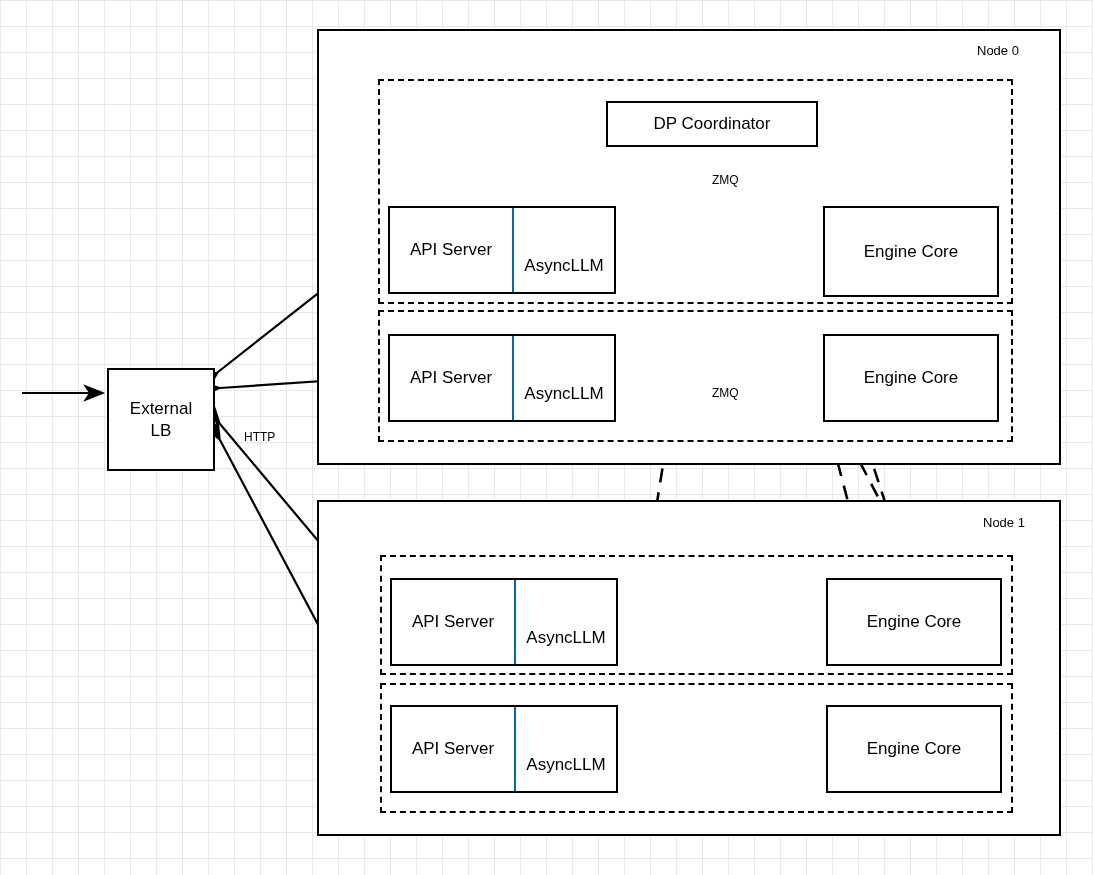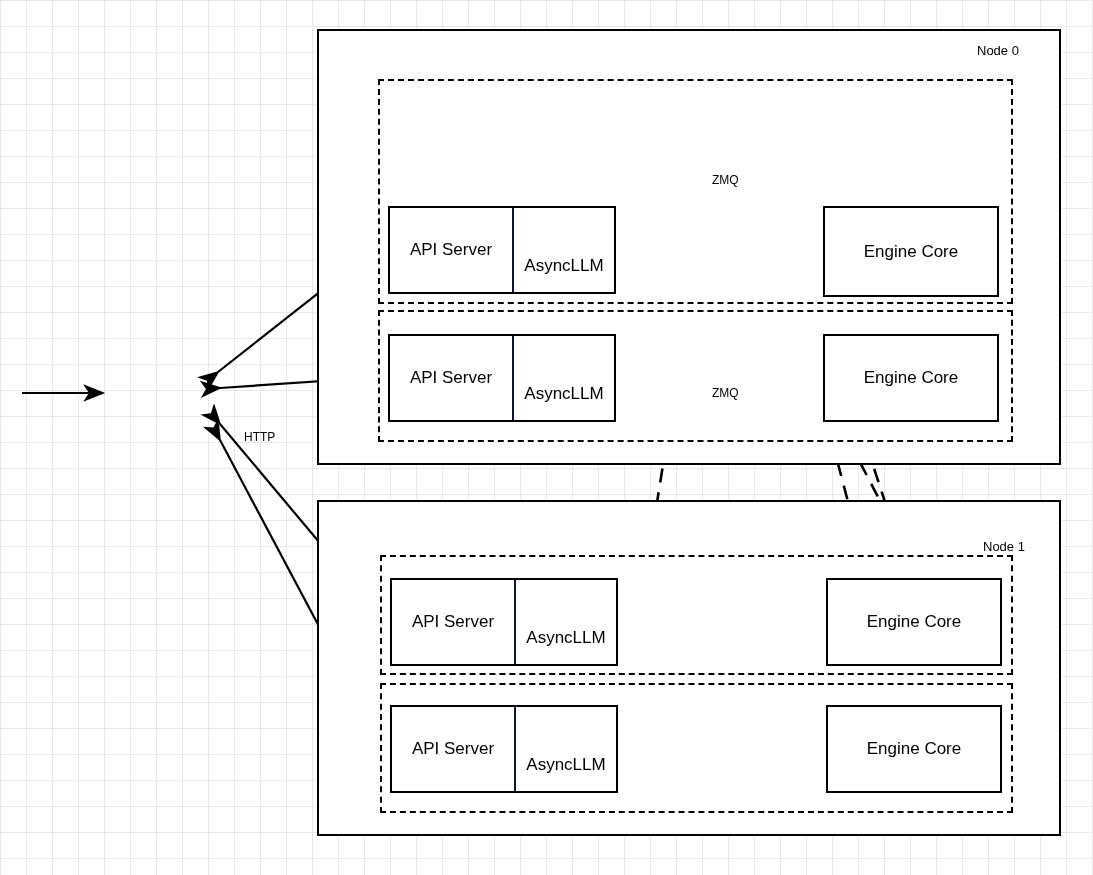--- a/index.html
+++ b/index.html
@@ -65,21 +65,21 @@
     display: flex;
     align-items: center;
     justify-content: center;
     font-size: 17px;
     color: #000;
     white-space: nowrap;
     box-sizing: border-box;
   }
   .split > .cell.left {
     flex: 0 0 auto;
-    border-right: 2px solid #0f172a;
+    border-right: 2px solid #0369a1;
   }
   .split > .cell.right {
     flex: 1 1 auto;
     margin-top: 32px;
   }
   .single {
     display: flex;
     align-items: center;
     justify-content: center;
     text-align: center;
@@ -204,20 +204,23 @@
     </g>
   </svg>
 
   <div class="nodebox" style="left:317px; top:29px; width:744px; height:436px;"></div>
   <div class="nodelabel" style="left:977px; top:43px;">Node 0</div>
 
   <div class="dashbox" style="left:378px; top:79px; width:635px; height:225px;"></div>
 
   <div class="dashbox" style="left:378px; top:310px; width:635px; height:132px;"></div>
 
+  <div class="box single" style="left:606px; top:101px; width:212px; height:46px;">
+    <span>DP Coordinator</span>
+  </div>
 
   <div class="box split" style="left:388px; top:206px; width:228px; height:88px;">
     <div class="cell left" style="width:124px;">
       <span>API Server</span>
     </div>
     <div class="cell right">
       <span>AsyncLLM</span>
     </div>
   </div>
 
@@ -231,23 +234,27 @@
     </div>
     <div class="cell right">
       <span>AsyncLLM</span>
     </div>
   </div>
 
   <div class="box single" style="left:823px; top:334px; width:176px; height:88px;">
     <span>Engine Core</span>
   </div>
 
+  <div class="box single" style="left:107px; top:368px; width:108px; height:103px; flex-direction:column;">
+    <span>External</span>
+    <span>LB</span>
+  </div>
 
   <div class="nodebox" style="left:317px; top:500px; width:744px; height:336px;"></div>
-  <div class="nodelabel" style="left:983px; top:515px;margin-top:24px;">Node 1</div>
+  <div class="nodelabel" style="left:983px; top:515px;">Node 1</div>
 
   <div class="dashbox" style="left:380px; top:555px; width:633px; height:120px;"></div>
 
   <div class="dashbox" style="left:380px; top:683px; width:633px; height:130px;"></div>
 
   <div class="box split" style="left:390px; top:578px; width:228px; height:88px;">
     <div class="cell left" style="width:124px;">
       <span>API Server</span>
     </div>
     <div class="cell right">

